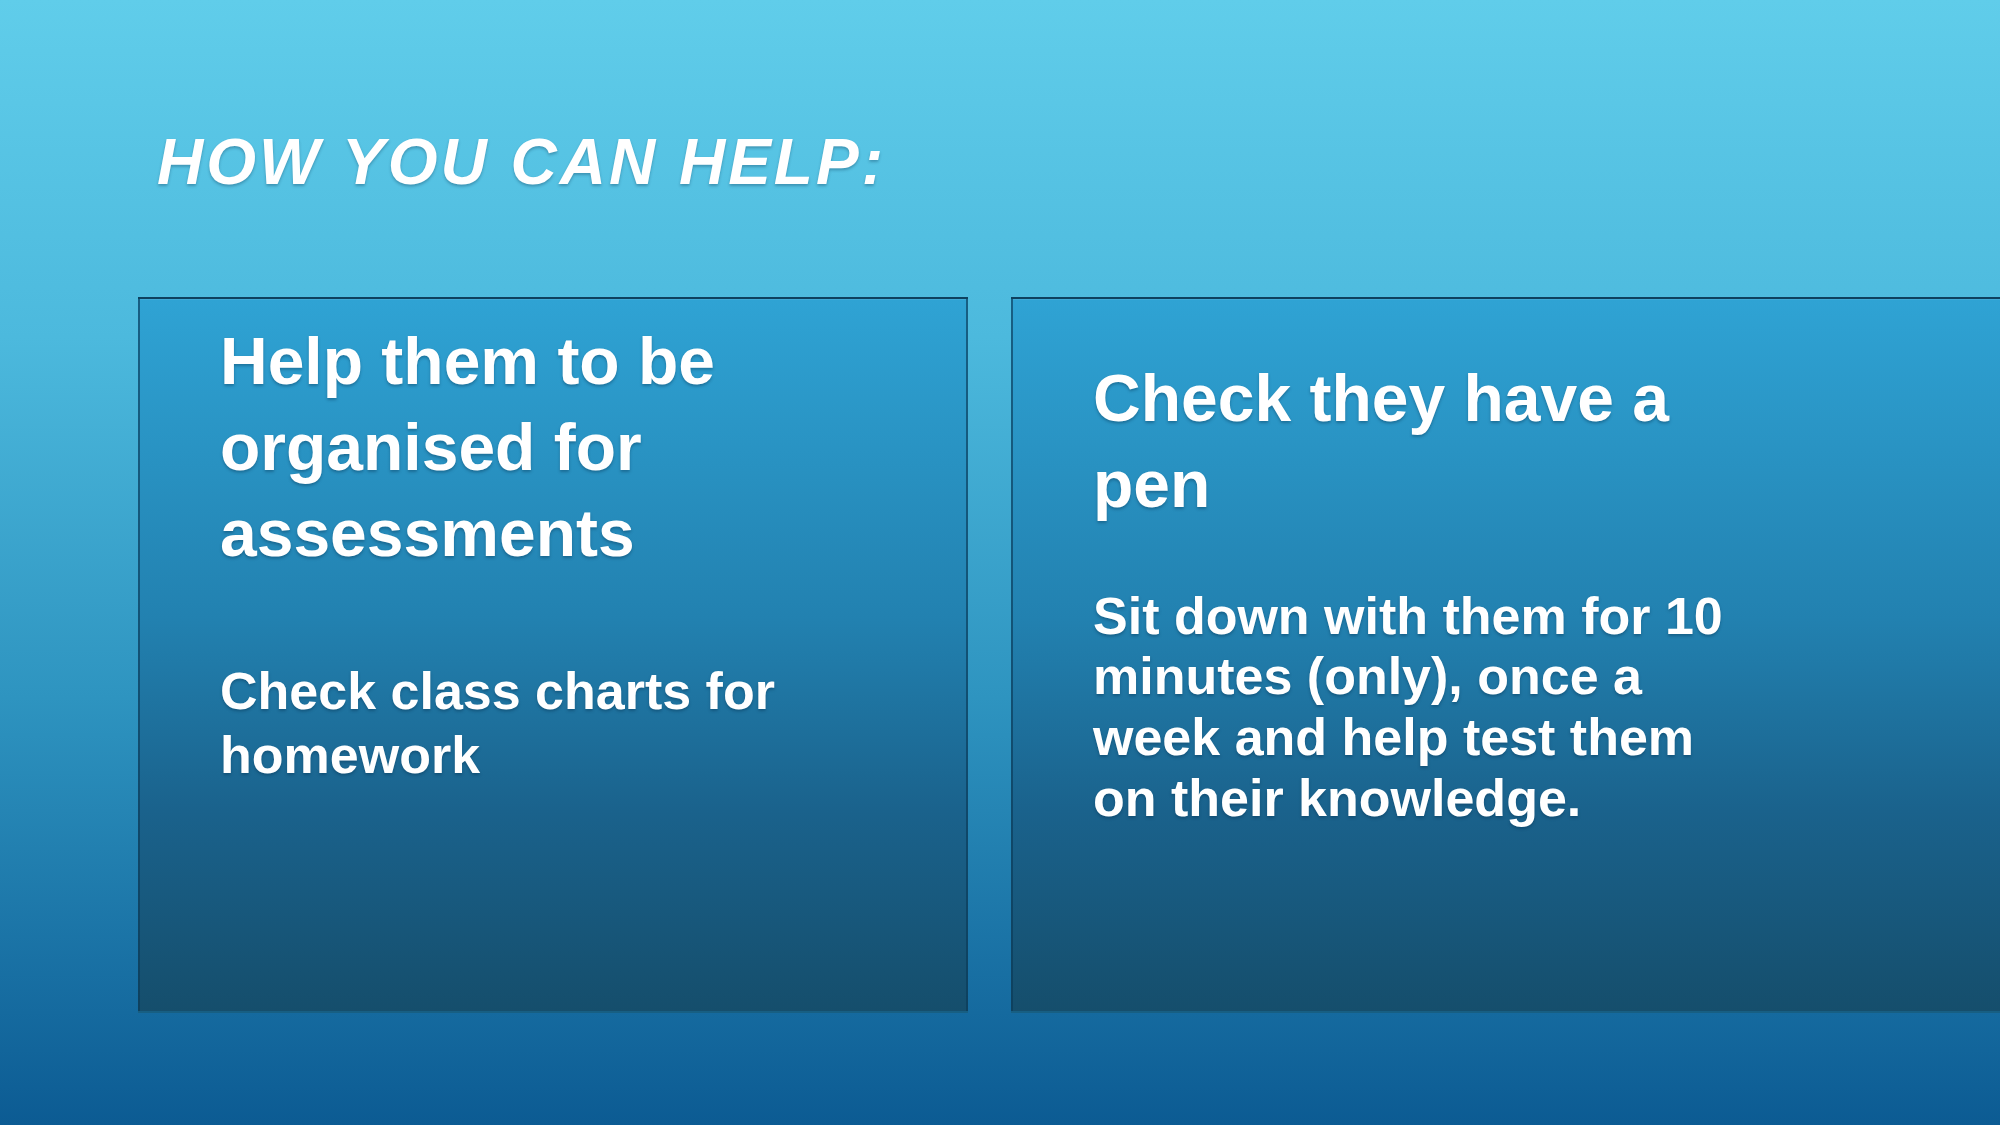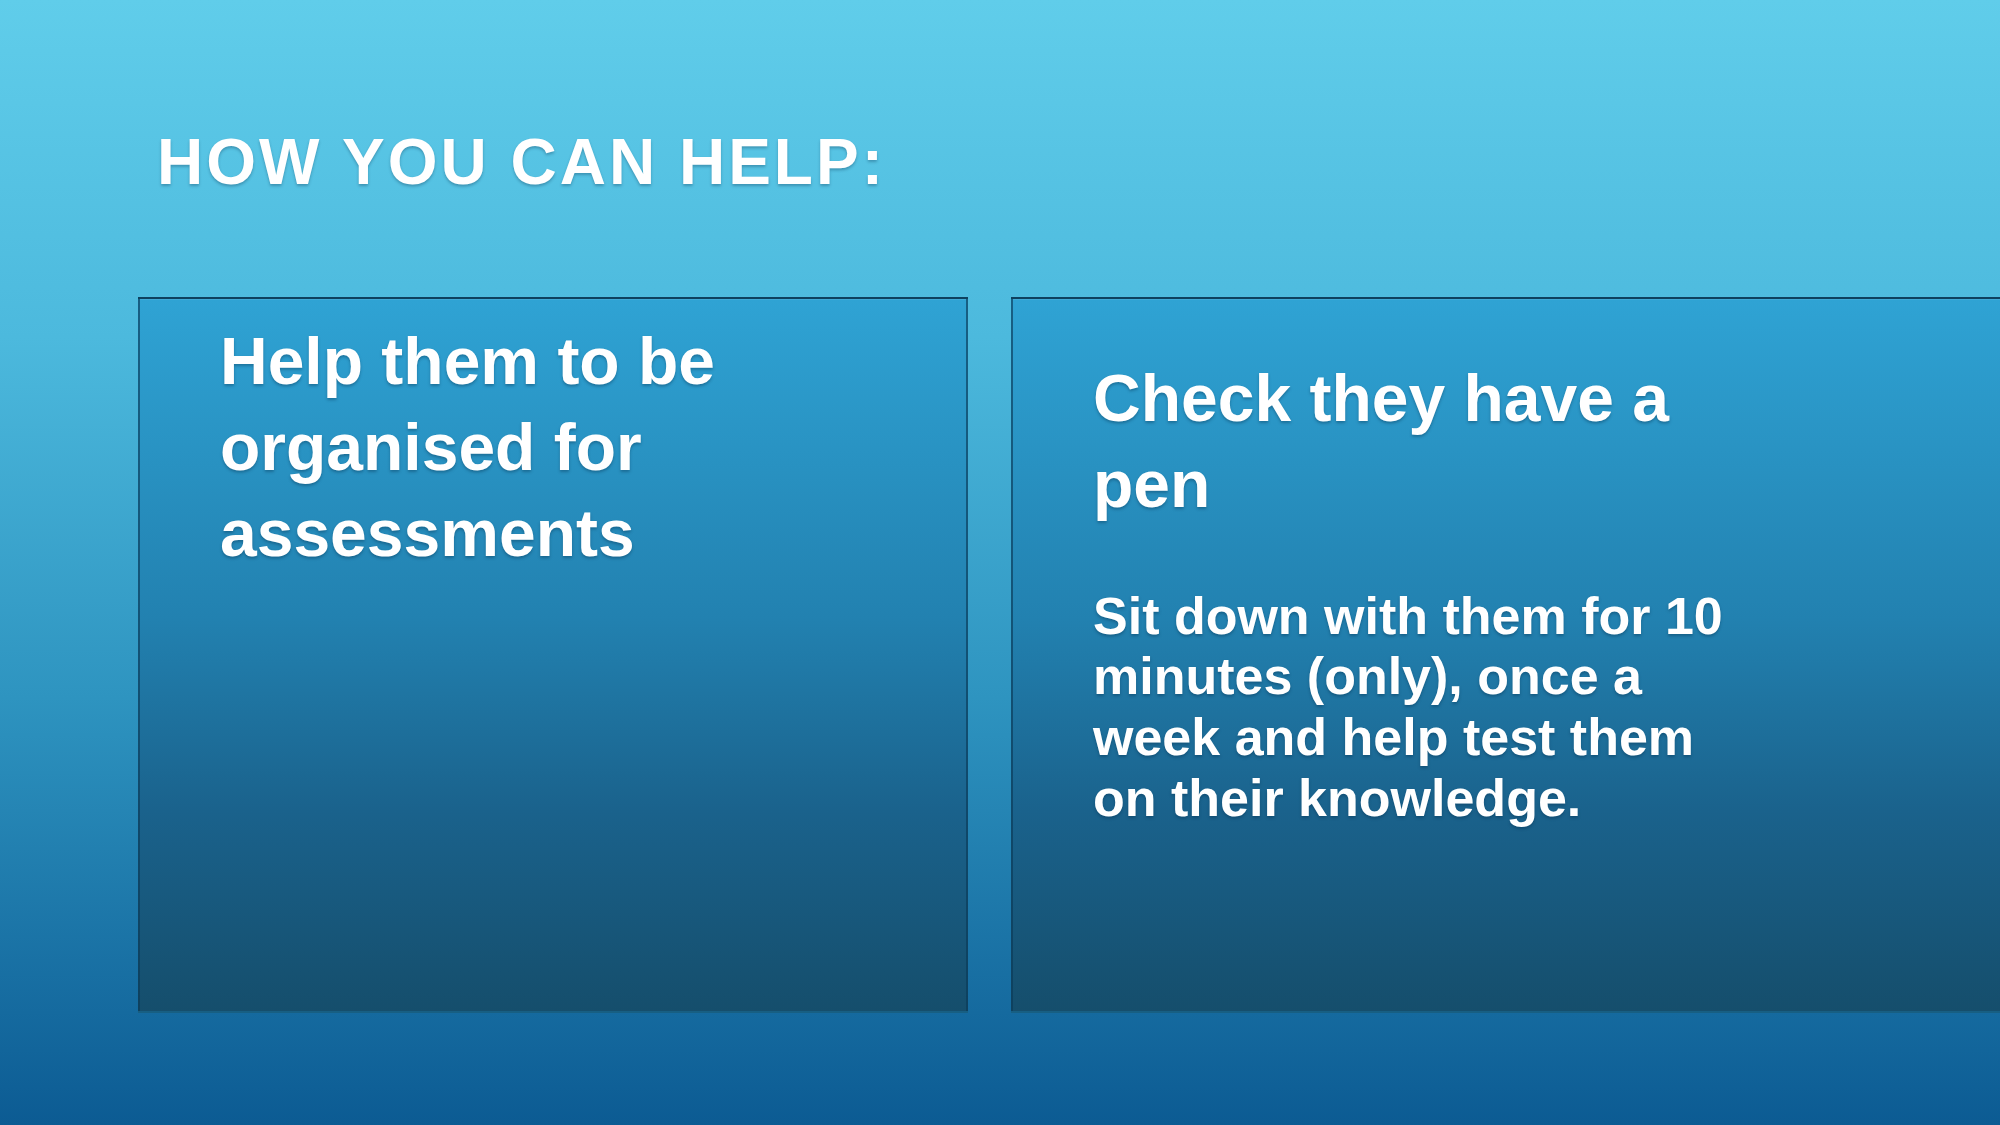--- a/index.html
+++ b/index.html
@@ -25,20 +25,21 @@
     left: 157px;
     top: 122px;
     margin: 0;
     font-size: 64px;
     font-weight: 700;
     line-height: 1.25;
     letter-spacing: 3px;
     color: #ffffff;
     text-shadow: 0 2px 3px rgba(0, 40, 70, 0.30);
     white-space: nowrap;
+    font-style: italic;
   }
 
   .text-box {
     position: absolute;
     top: 297px;
     height: 716px;
     box-sizing: border-box;
     background: linear-gradient(180deg, #2fa3d4 0%, #2281b0 45%, #1a628c 72%, #154e6c 100%);
     border: 2px solid rgba(10, 58, 88, 0.65);
     box-shadow: inset 0 1px 0 rgba(255,255,255,0.08);
@@ -81,20 +82,22 @@
       <line x1="1830" y1="708" x2="2020" y2="518" stroke="#ffffff" stroke-width="3"></line>
       <line x1="1830" y1="768" x2="2020" y2="578" stroke="#ffffff" stroke-width="11"></line>
     </svg>
 
   <h1 class="slide-title">HOW YOU CAN HELP:</h1>
 
   <div class="text-box box-left">
     <div class="box-heading">Help them to be
 organised for
 assessments</div>
+    <div class="box-body">Check class charts for
+homework</div>
   </div>
 
   <div class="text-box box-right">
     <div class="box-heading">Check they have a
 pen</div>
     <div class="box-body">Sit down with them for 10
 minutes (only), once a
 week and help test them
 on their knowledge.</div>
   </div>

